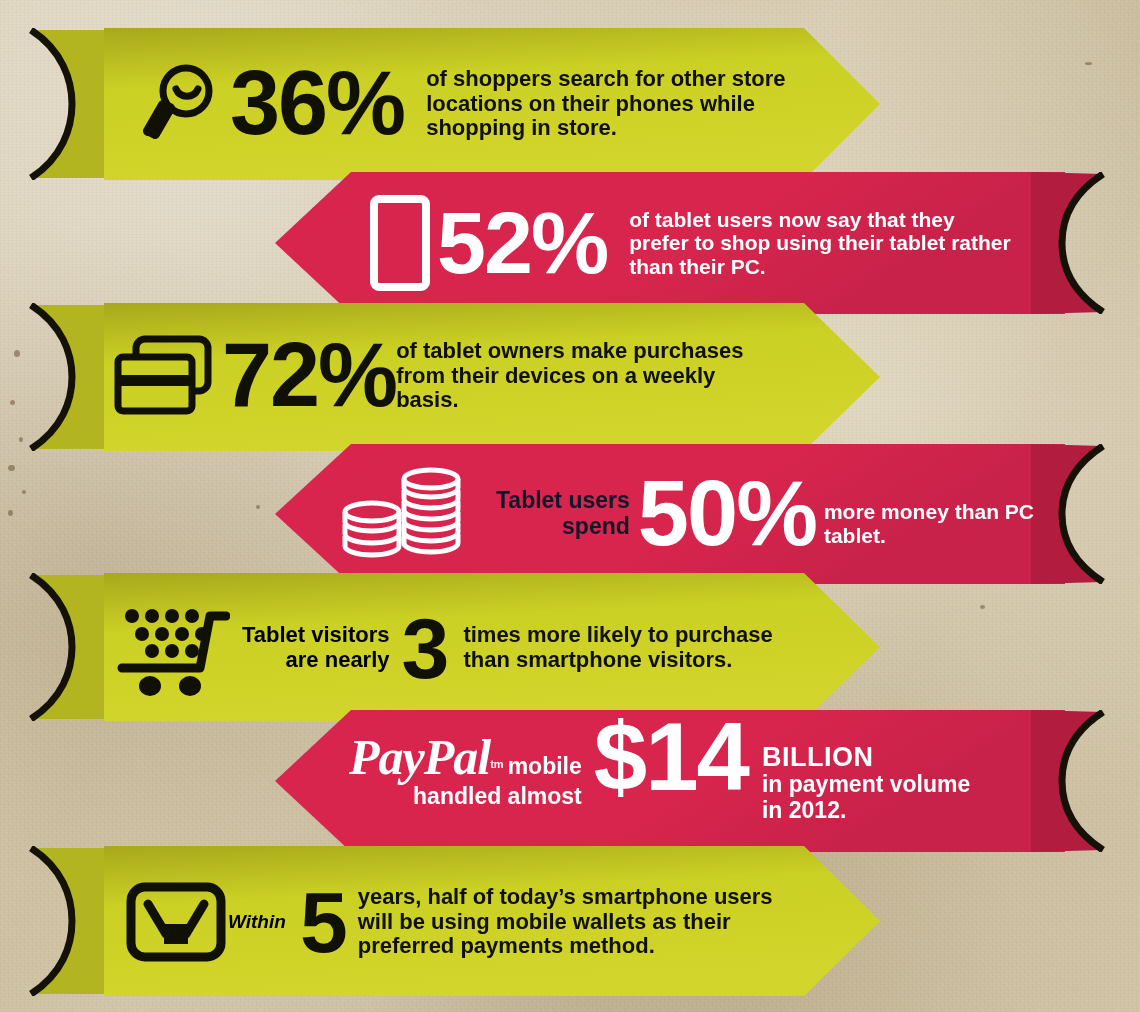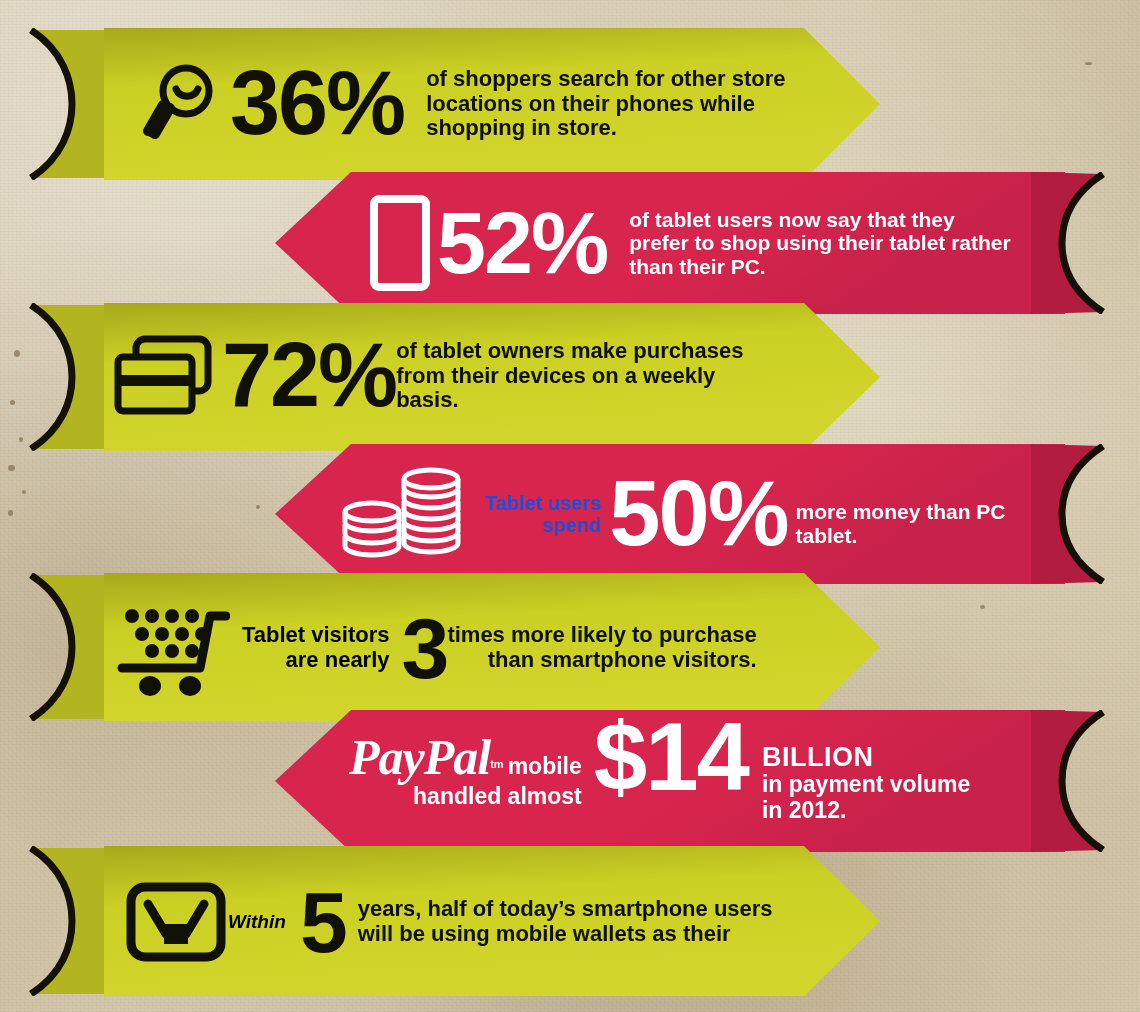--- a/index.html
+++ b/index.html
@@ -200,21 +200,21 @@
           <ellipse cx="92" cy="17" rx="27" ry="9"></ellipse>
           <path d="M65,17 v9 a27,9 0 0 0 54,0 v-9"></path>
           <path d="M65,28 v9 a27,9 0 0 0 54,0 v-9"></path>
           <path d="M65,39 v9 a27,9 0 0 0 54,0 v-9"></path>
           <path d="M65,50 v9 a27,9 0 0 0 54,0 v-9"></path>
           <path d="M65,61 v9 a27,9 0 0 0 54,0 v-9"></path>
           <path d="M65,72 v9 a27,9 0 0 0 54,0 v-9"></path>
         </g>
       </svg>
     </span>
-    <span class="pre" style="font-size:20px;color:#1d4ed8;margin-left:18px;">
+    <span class="pre" style="font-size:23px;color:#0f172a;margin-left:29px;">
       <div class="nowrapline">Tablet users</div>
       <div class="nowrapline">spend</div>
     </span>
     <span class="bignum" style="font-size:92px;margin-left:8px;">50%</span>
     <span class="body" style="font-size:21px;margin-left:8px;margin-top:20px;">
       <div class="nowrapline">more money than PC</div>
       <div class="nowrapline">tablet.</div>
     </span>
   </div>
 </div>
@@ -254,21 +254,21 @@
             <ellipse cx="76" cy="86" rx="11" ry="10"></ellipse>
         </g>
         <path d="M8,68 L86,68 L96,16 L112,16" fill="none" stroke="#111005" stroke-width="9" stroke-linecap="round" stroke-linejoin="round"></path>
       </svg>
     </span>
     <span class="pre" style="font-size:22px;margin-left:10px;">
       <div class="nowrapline">Tablet visitors</div>
       <div class="nowrapline">are nearly</div>
     </span>
     <span class="bignum" style="font-size:86px;margin-left:12px;">3</span>
-    <span class="body" style="font-size:22px;margin-left:0;text-align:right;">
+    <span class="body" style="font-size:22px;margin-left:16px;">
       <div class="nowrapline">times more likely to purchase</div>
       <div class="nowrapline">than smartphone visitors.</div>
     </span>
   </div>
 </div>
 
 <div class="banner pink" style="left:275px;top:710px;width:865px;height:142px;">
   <svg class="ribbon" style="left:0px;width:790px;" viewBox="0 0 790 142" preserveAspectRatio="none">
     <defs>
       <linearGradient id="g6" x1="0" y1="0" x2="0.9" y2="0.25">
@@ -324,15 +324,16 @@
         <rect x="38" y="42" width="24" height="20" fill="#111005"></rect>
       </svg>
     </span>
     <span class="pre" style="font-size:19px;font-style:italic;">
       <div class="nowrapline">Within</div>
     </span>
     <span class="bignum" style="font-size:86px;margin-left:14px;">5</span>
     <span class="body" style="font-size:22px;margin-left:12px;">
       <div class="nowrapline">years, half of today’s smartphone users</div>
       <div class="nowrapline">will be using mobile wallets as their</div>
+      <div class="nowrapline">preferred payments method.</div>
     </span>
   </div>
 </div>
 
 </body></html>

